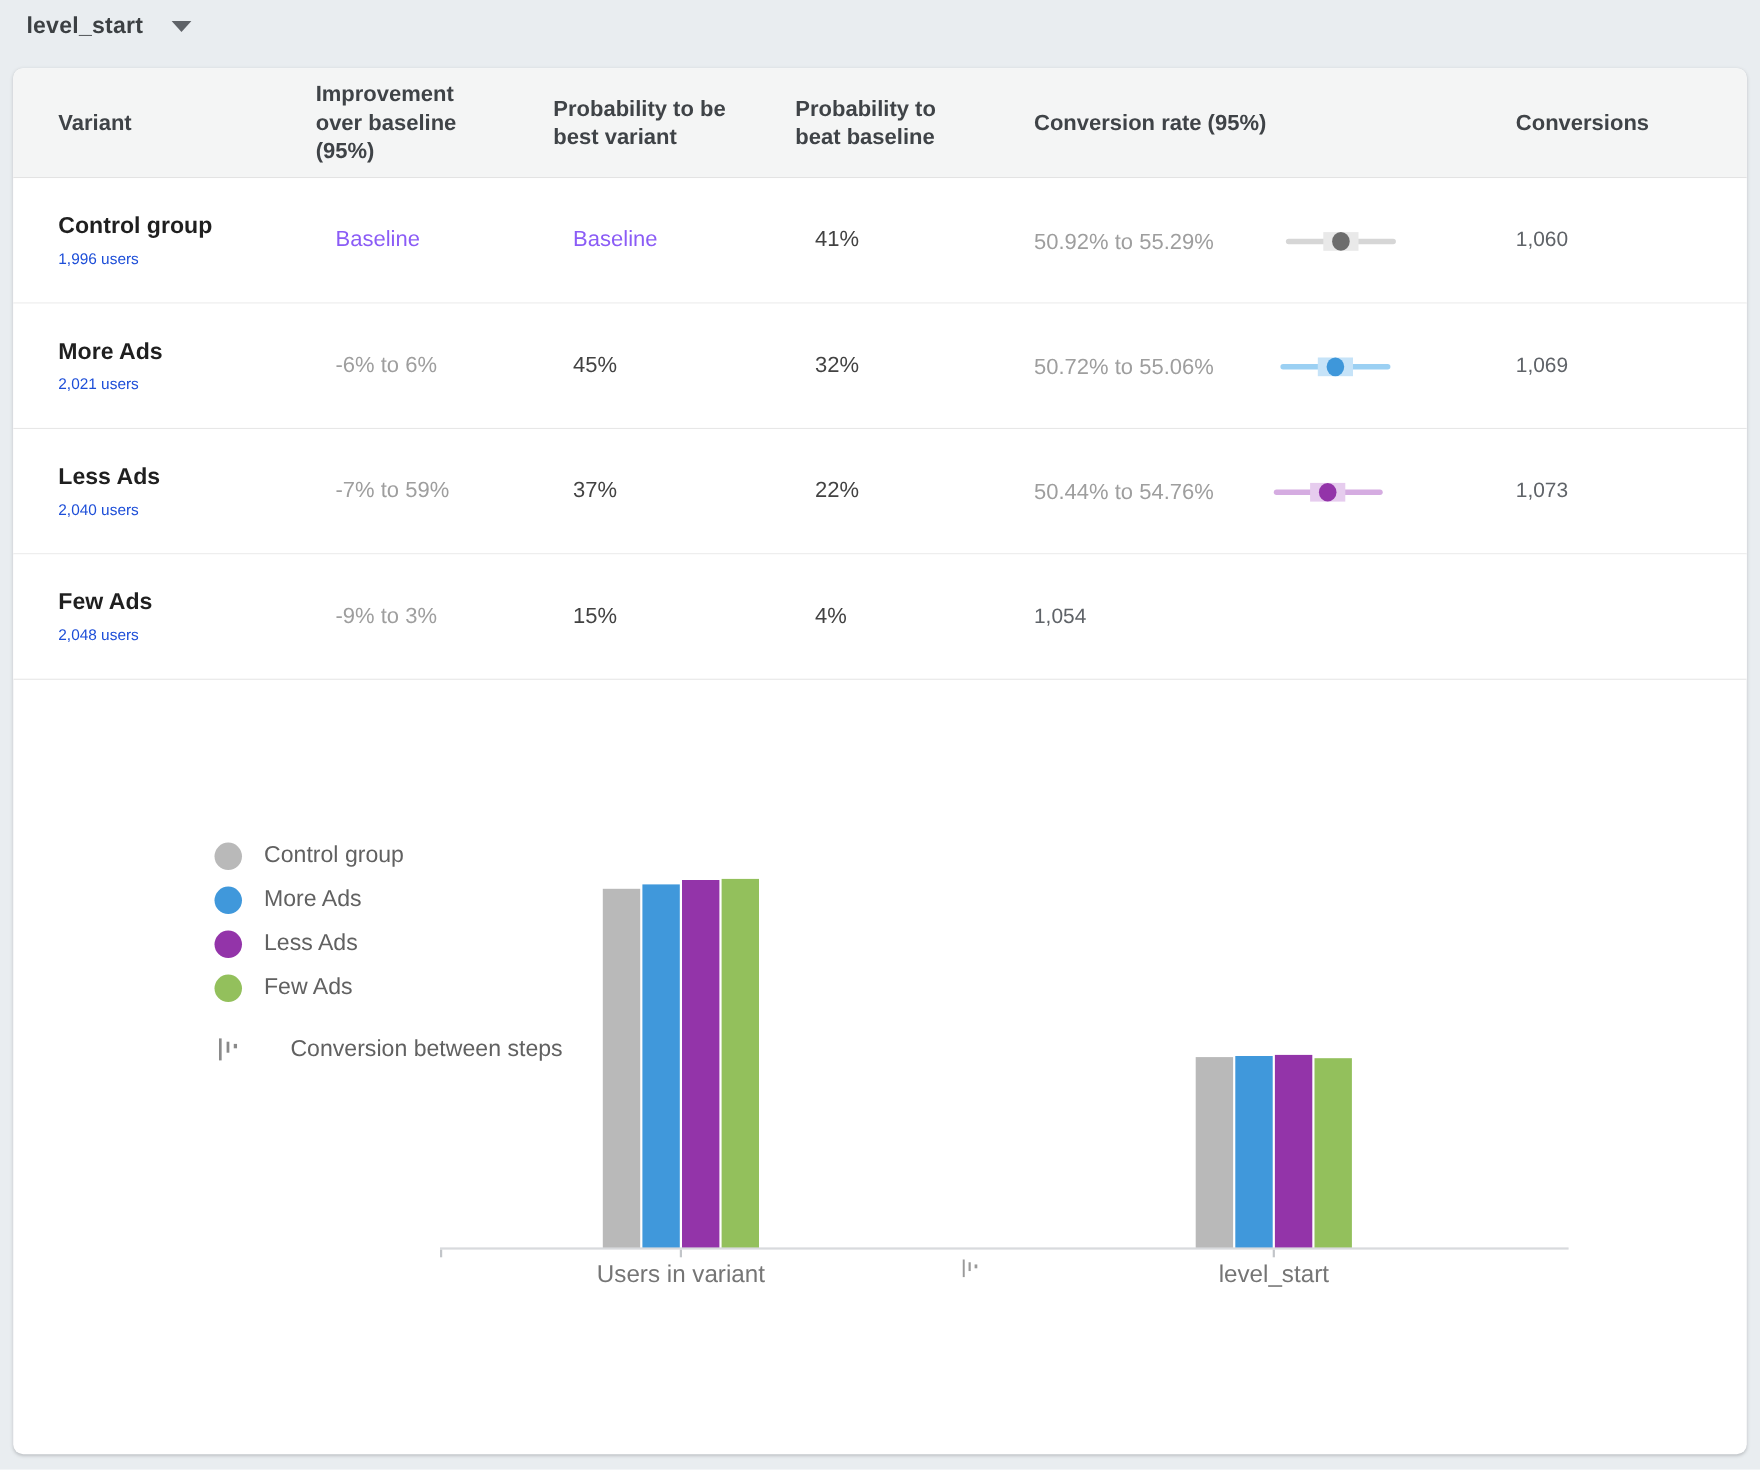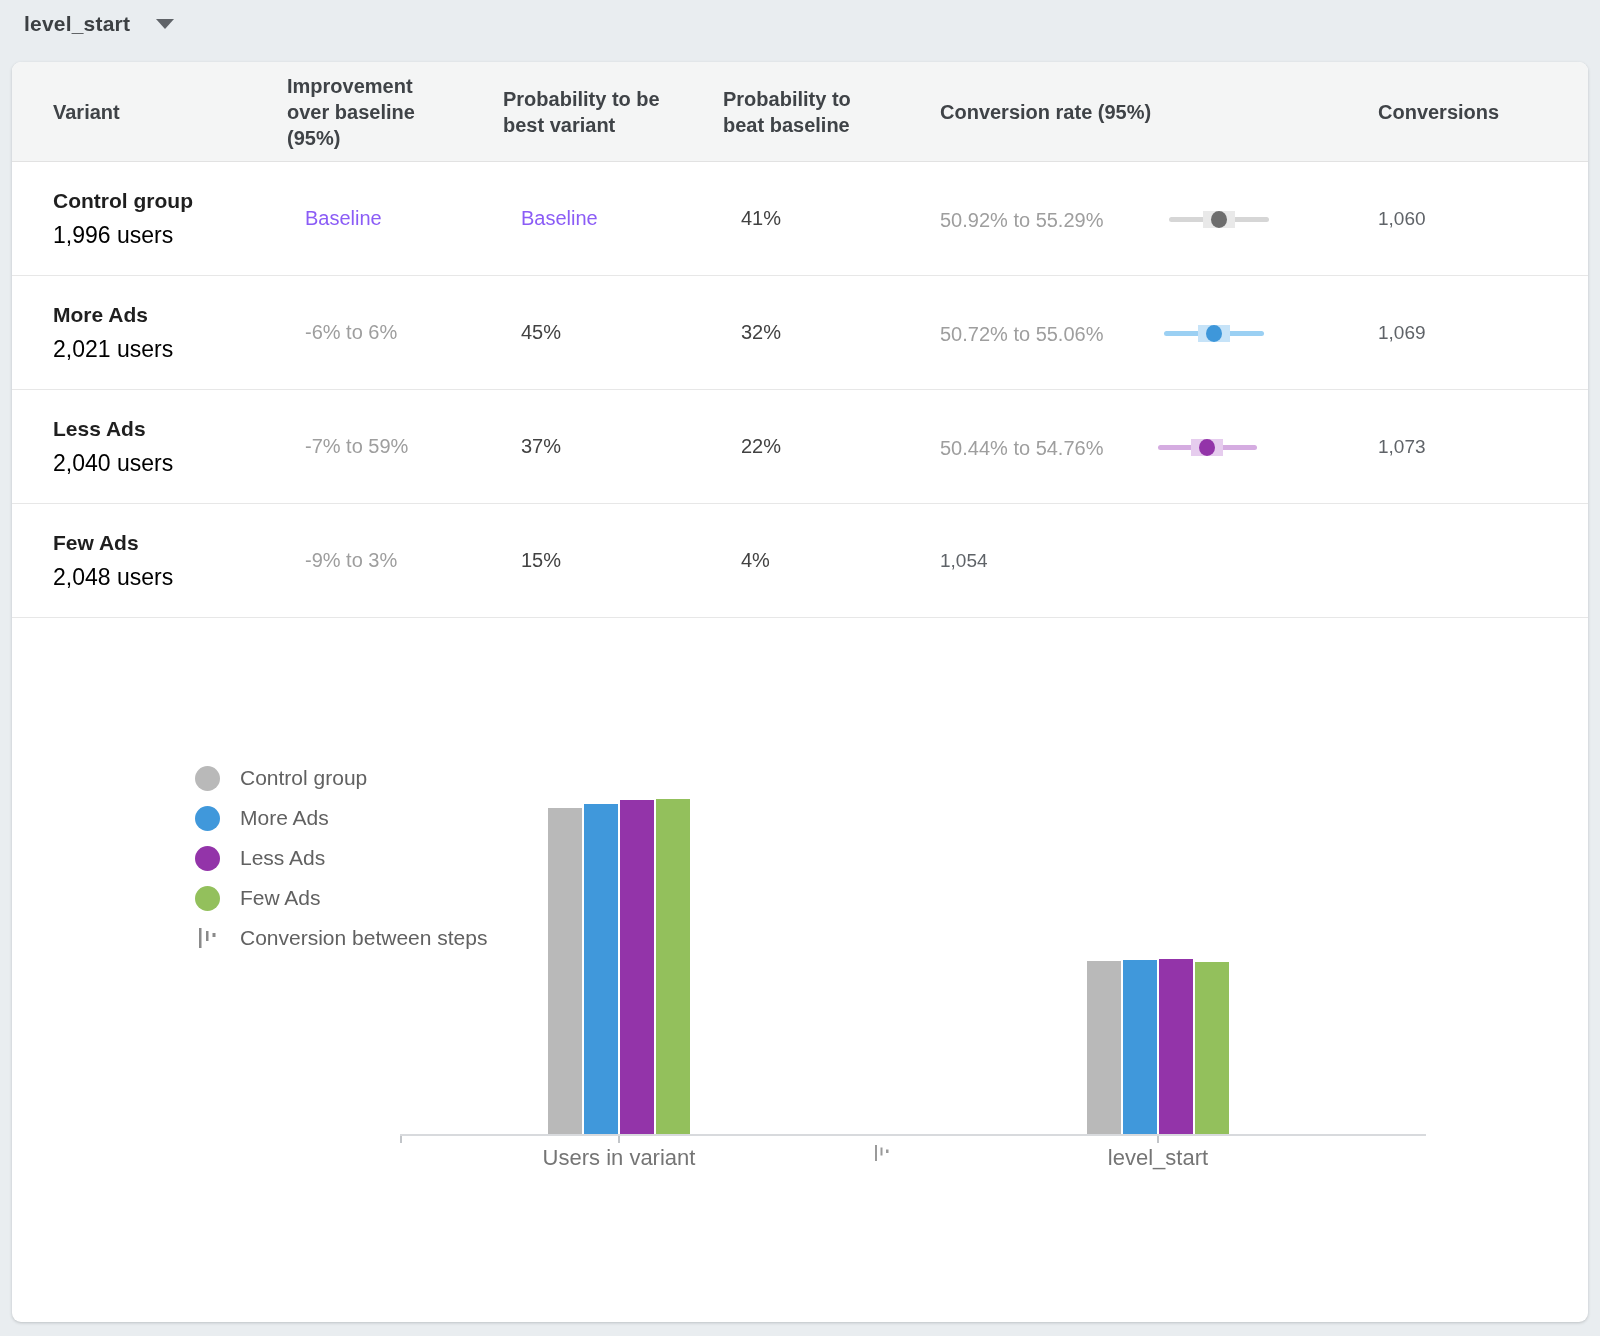--- a/index.html
+++ b/index.html
@@ -64,39 +64,39 @@
   .th .wrap2b { display: inline-block; max-width: 172px; }
   .trow {
     height: 114px;
     border-bottom: 1px solid #e7e7e7;
     align-items: center;
     background: #ffffff;
   }
   .trow:last-of-type { border-bottom: 1px solid #e7e7e7; }
   .cell { font-size: 20px; }
   .c1 .vname { font-size: 21px; font-weight: bold; color: #1f1f1f; }
-  .c1 .vusers { font-size: 23px; color: #000000; margin-top: 9px; }
+  .c1 .vusers { font-size: 14px; color: #1d4ed8; margin-top: 9px; }
   .c2, .c3, .c4 { padding-left: 18px; }
   .muted { color: #9e9e9e; }
   .placeholder { color: #8b5cf6; }
   .dark { color: #424242; }
   .c5 { display: flex; align-items: flex-end; }
   .c5 .range { width: 140px; font-size: 20px; color: #9e9e9e; white-space: nowrap; }
   .ci { position: relative; width: 170px; height: 26px; margin-left: 40px; }
   .ci-line { position: absolute; top: 11px; height: 5px; border-radius: 3px; }
   .ci-box  { position: absolute; top: 5px; height: 17px; width: 32px; }
   .ci-dot  { position: absolute; top: 5px; width: 16px; height: 17px; border-radius: 50%; }
   .c6 { font-size: 19px; color: #5f6368; }
   
   .chart { position: relative; height: 704px; }
   .legend { position: absolute; left: 183px; top: 140px; }
   .legend-item { display: flex; align-items: center; height: 40px; }
   .legend-swatch { width: 25px; height: 25px; border-radius: 50%; margin-right: 20px; }
   .legend-label { font-size: 21px; color: #616161; }
-  .legend-item.extra { margin-top: 0; }
+  .legend-item.extra { margin-top: 16px; gap: 24px; }
   .legend-item.extra .icon-holder { width: 25px; margin-right: 20px; display: flex; justify-content: center; }
   .bar-group { position: absolute; bottom: 187px; display: flex; align-items: flex-end; gap: 2px; }
   .bar { width: 34px; }
   .axis {
     position: absolute; left: 388px; top: 516px;
     width: 1026px; height: 2px; background: #d8dadd;
   }
   .tick { position: absolute; top: 518px; width: 2px; height: 7px; background: #c2c5c9; }
   .cat-label {
     position: absolute; top: 527px;

